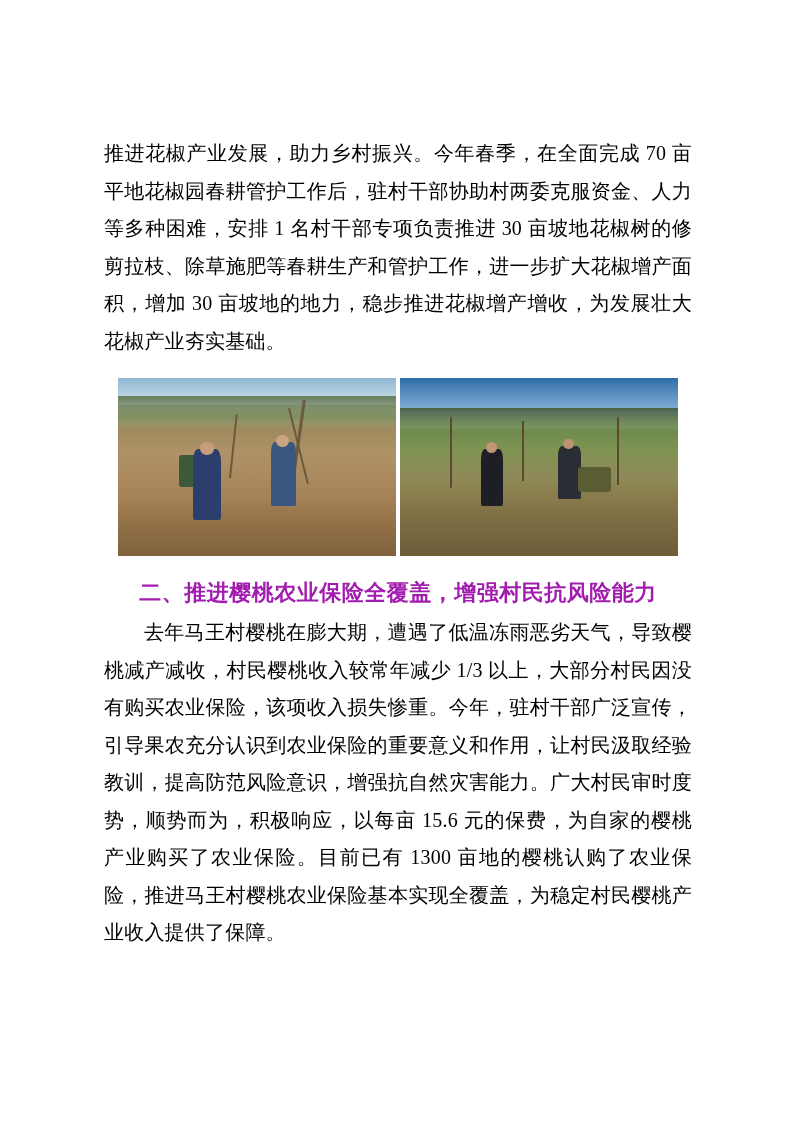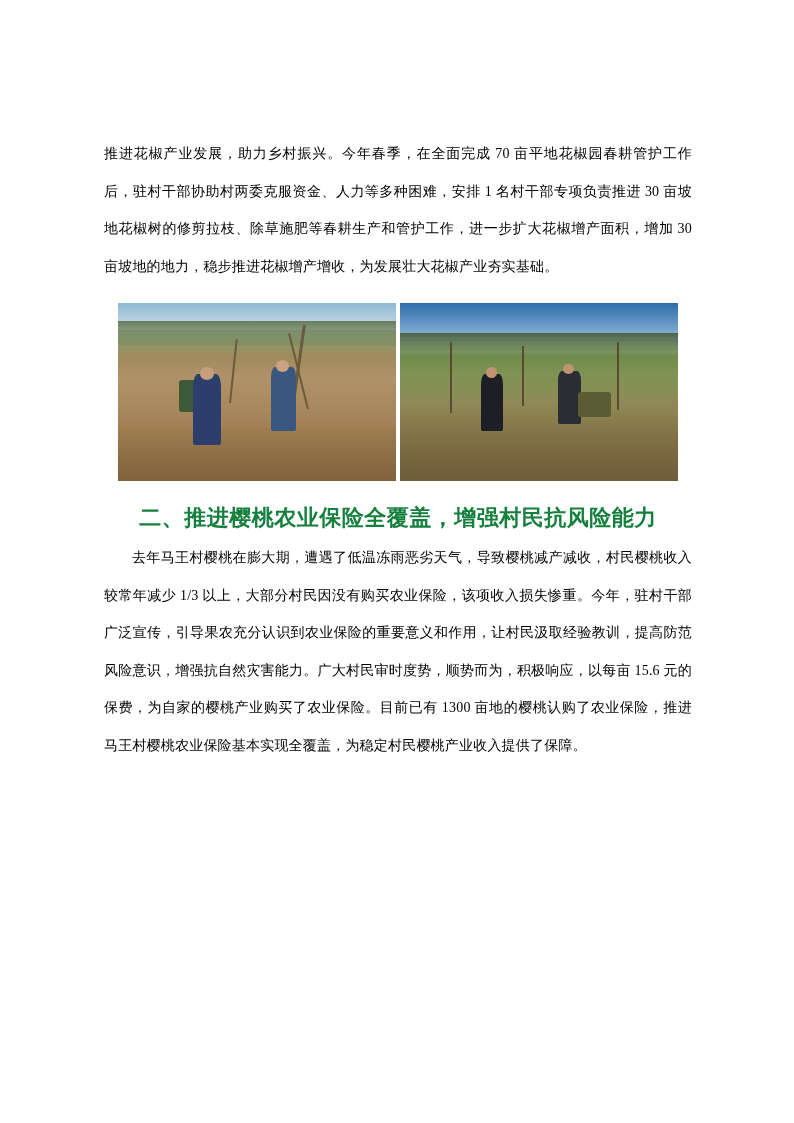--- a/index.html
+++ b/index.html
@@ -17,21 +17,21 @@
     box-sizing: border-box;
   }
   .content {
     position: absolute;
     left: 104px;
     top: 135px;
     width: 588px;
   }
   .para {
     font-family: "Liberation Serif", "DejaVu Serif", serif;
-    font-size: 14px;
+    font-size: 20px;
     line-height: 37.5px;
     color: #000000;
     text-align: justify;
     text-justify: inter-ideograph;
     letter-spacing: 0.2px;
     margin: 0;
   }
   .para.indent {
     text-indent: 2em;
   }
@@ -138,21 +138,21 @@
     background: #5a5d33; border-radius: 3px;
   }
   .ph2 .grass {
     position: absolute; left: 0; bottom: 0; width: 100%; height: 40%;
     background: linear-gradient(to bottom, rgba(140,130,70,.15), rgba(110,92,56,.5));
   }
   .heading {
     font-family: "Liberation Serif", "DejaVu Serif", serif;
     font-size: 22px;
     font-weight: bold;
-    color: #15803d;
+    color: #a21caf;
     text-align: center;
     margin: 22px 0 6px 0;
     letter-spacing: 0.5px;
   }
 </style>
 </head>
 <body>
 
 <div class="page">
   <div class="content">

